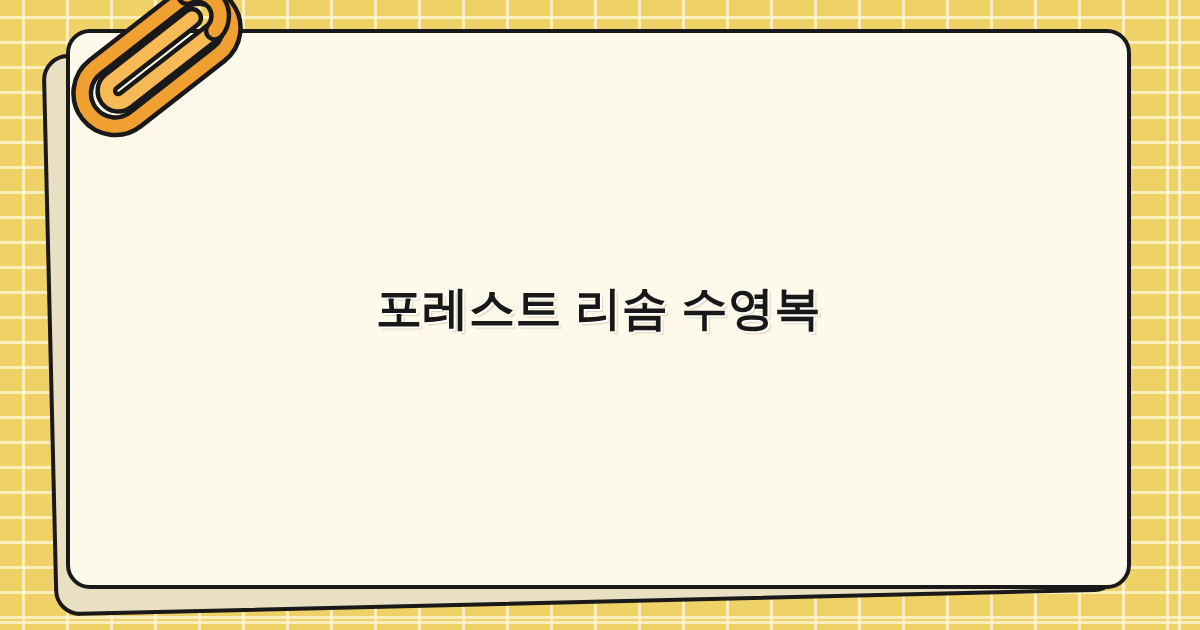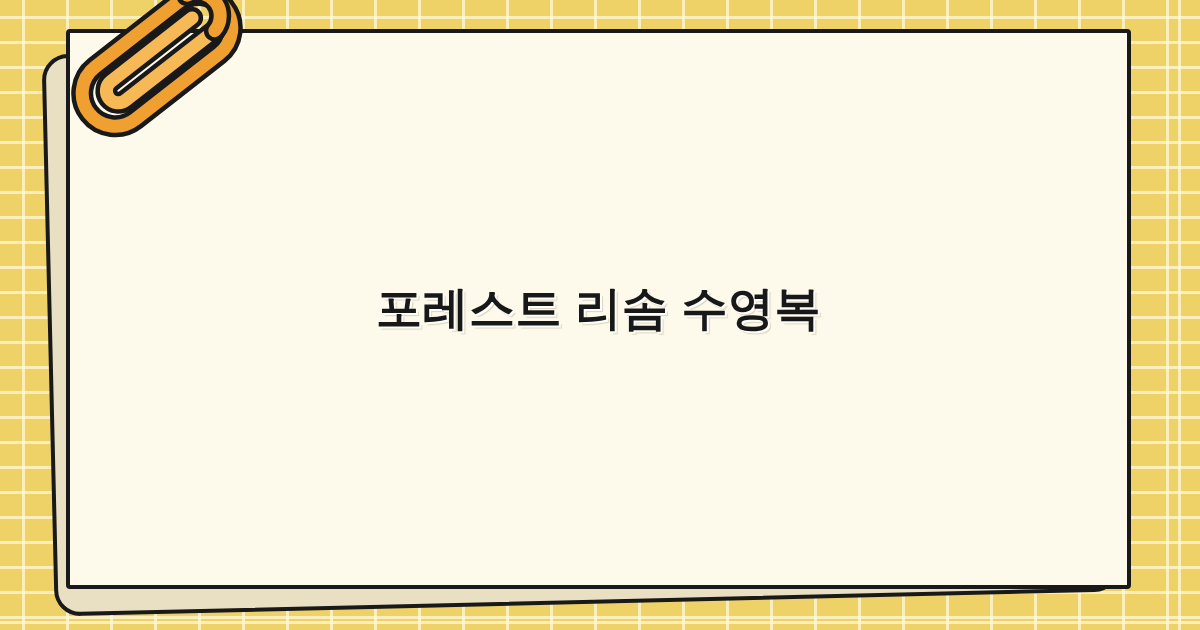--- a/index.html
+++ b/index.html
@@ -54,21 +54,21 @@
   }
 
   .paper-front {
     position: absolute;
     left: 66px;
     top: 29px;
     width: 1065px;
     height: 560px;
     background: #FEFAEB;
     border: 4px solid #191919;
-    border-radius: 4px;
+    border-radius: 24px;
     box-sizing: border-box;
     display: flex;
     align-items: center;
     justify-content: center;
   }
 
   
   .title {
     font-family: "Liberation Sans", "DejaVu Sans", sans-serif;
     font-size: 46px;

